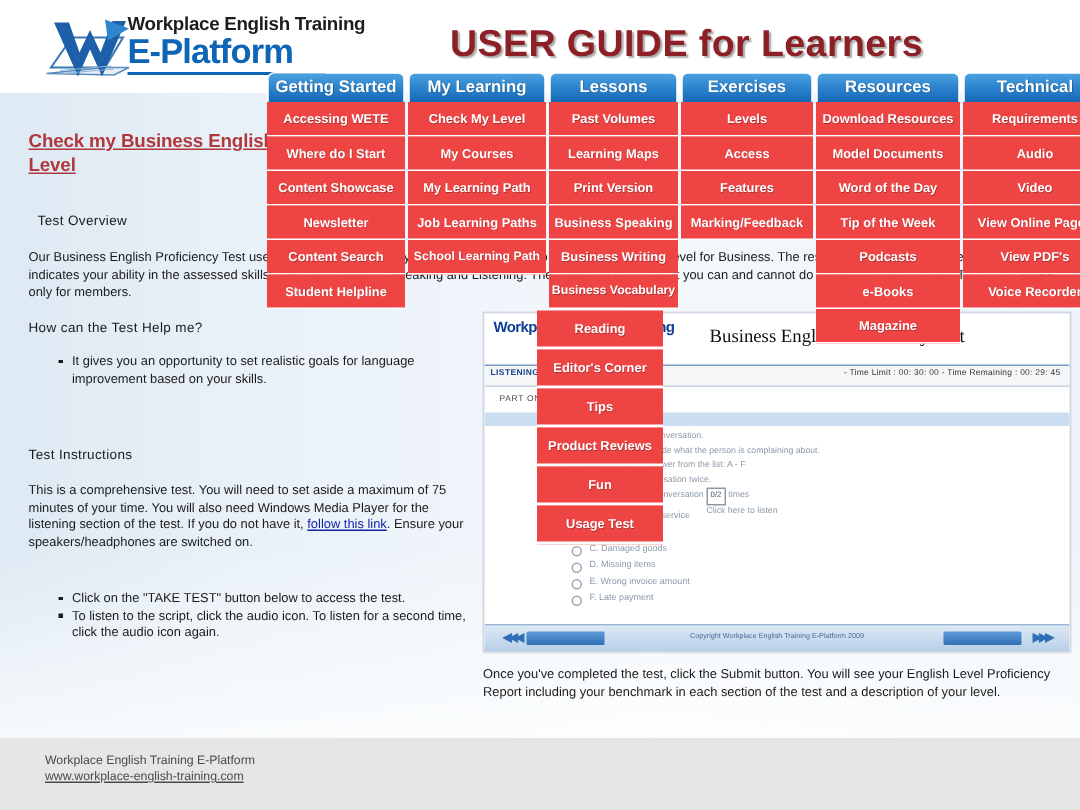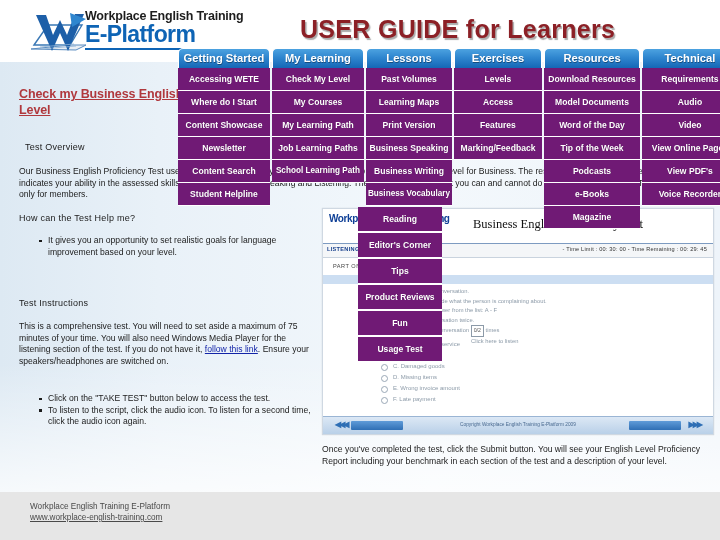--- a/index.html
+++ b/index.html
@@ -123,21 +123,21 @@
     font-size:11.2px;font-weight:bold;color:#ffffff;
     background:linear-gradient(to bottom,#4ca2e0 0%,#2f86cf 45%,#1567b6 100%);
     border-radius:5px 5px 0 0;
     text-shadow:.5px .5px .5px rgba(0,0,0,.35);
     white-space:nowrap;overflow:hidden;
     border:1px solid #ffffff;border-bottom:none;
   }
   .mitem{
     height:22px;line-height:22px;text-align:center;
     font-size:8.6px;font-weight:bold;color:#ffffff;
-    background:#701a75;
+    background:#ef4444;
     border-bottom:1px solid #ffffff;
     white-space:nowrap;overflow:hidden;
     text-shadow:.4px .4px .4px rgba(0,0,0,.3);
   }
   .mitem.tall{font-size:8.2px;}
 
   
   .flyout{position:absolute;}
   .flyout .mitem{border-bottom:2px solid #ffffff;}
 </style>
@@ -151,21 +151,21 @@
 
   <div class="lead-head">Check my Business English Level</div>
 
   <div class="sec-label" style="left:25px;top:142px;">Test Overview</div>
 
   <div class="para" style="left:19px;top:166px;width:690px;">Our Business English Proficiency Test uses the same methodology as IELTS and TOEIC to assess your English level for Business. The results are presented in a report that indicates your ability in the assessed skills of Reading, Writing, Speaking and Listening. The report describes what you can and cannot do in these language skills. The test is FREE only for members.</div>
 
   <div class="sec-label" style="left:19px;top:213px;">How can the Test Help me?</div>
 
   <ul class="bullets" style="left:19px;top:235px;width:300px;">
-    <li>It gives you an opportunity to set realistic goals for language improvement based on your level.</li>
+    <li>It gives you an opportunity to set realistic goals for language improvement based on your skills.</li>
   </ul>
 
   <div class="sec-label" style="left:19px;top:298px;">Test Instructions</div>
 
   <div class="para" style="left:19px;top:321px;width:290px;"><span>This is a comprehensive test. You will need to set aside a maximum of 75 minutes of your time. You will also need Windows Media Player for the listening section of the test. If you do not have it, </span><a class="inline-link" href="#">follow this link</a><span>. Ensure your speakers/headphones are switched on.</span></div>
 
   <ul class="bullets" style="left:19px;top:393px;width:300px;">
     <li>Click on the "TAKE TEST" button below to access the test.</li>
     <li>To listen to the script, click the audio icon. To listen for a second time, click the audio icon again.</li>
   </ul>

